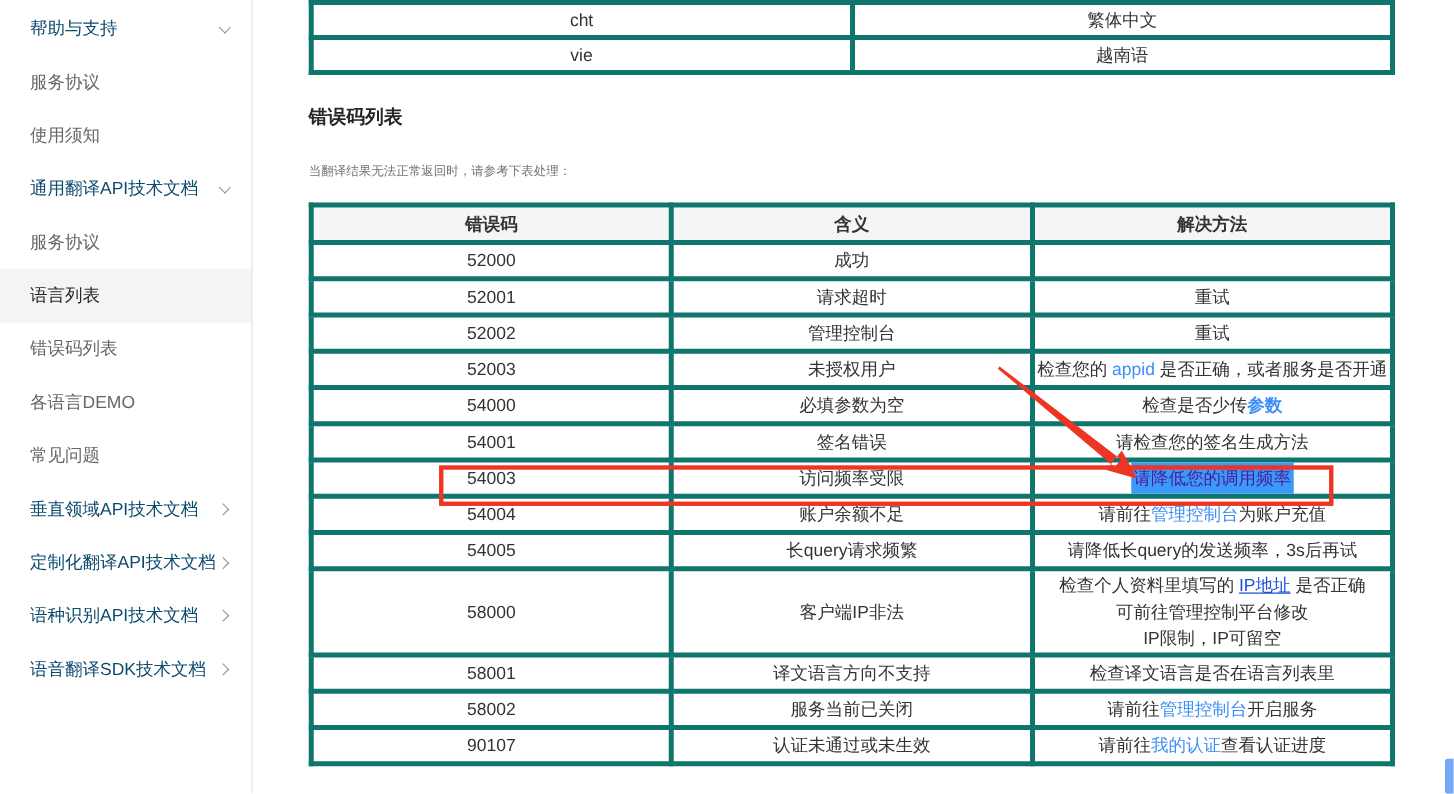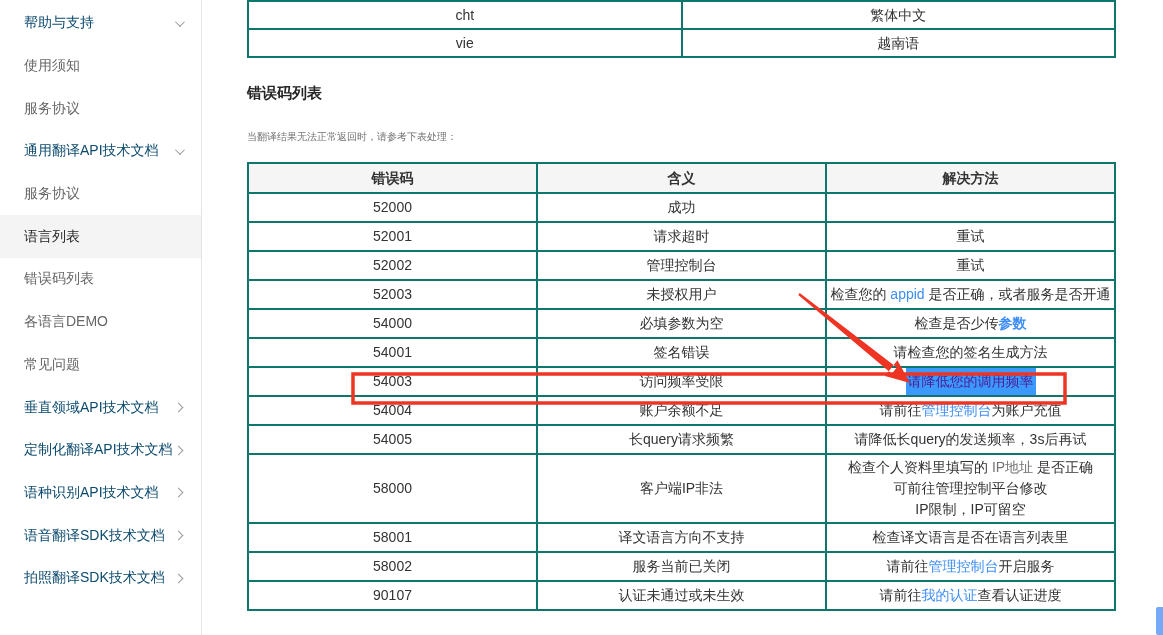--- a/index.html
+++ b/index.html
@@ -25,21 +25,21 @@
     width:7px; height:7px; border-right:1.4px solid #9b9b9b; border-bottom:1.4px solid #9b9b9b;
     display:inline-block; flex:0 0 auto; margin-right:3px;
   }
   .chev.down  { transform:rotate(45deg) translateY(-2px); }
   .chev.right { transform:rotate(-45deg); }
 
   
   .main { position:absolute; left:247px; top:0; width:869px; height:635px; }
   table { border-collapse:collapse; table-layout:fixed; width:100%; }
   td, th {
-    border:2px solid #0f766e; text-align:center; vertical-align:middle;
+    border:4px solid #0f766e; text-align:center; vertical-align:middle;
     font-size:14px; color:#333; line-height:21px; overflow:hidden;
   }
   .lang-table { position:absolute; top:0; left:0; }
   .lang-table td { height:28px; }
   .section-heading {
     position:absolute; top:84px; left:0; font-size:15px; font-weight:bold; color:#262626;
   }
   .section-intro { position:absolute; top:130px; left:0; font-size:10px; color:#737373; }
   .error-table { position:absolute; top:162px; left:0; }
   .error-table th { height:30px; background:#f5f5f5; font-weight:bold; color:#333; }
@@ -63,24 +63,24 @@
 </head>
 <body>
 
 <aside class="sidebar">
   <nav class="sb-nav">
       <div class="sb-item group">
         <span class="sb-label">帮助与支持</span>
         <span class="chev down"></span>
       </div>
       <div class="sb-item">
+        <span class="sb-label">服务协议</span>
+      </div>
+      <div class="sb-item">
         <span class="sb-label">使用须知</span>
-      </div>
-      <div class="sb-item">
-        <span class="sb-label">服务协议</span>
       </div>
       <div class="sb-item group">
         <span class="sb-label">通用翻译API技术文档</span>
         <span class="chev down"></span>
       </div>
       <div class="sb-item">
         <span class="sb-label">服务协议</span>
       </div>
       <div class="sb-item active">
         <span class="sb-label">语言列表</span>
@@ -101,24 +101,20 @@
       <div class="sb-item group">
         <span class="sb-label">定制化翻译API技术文档</span>
         <span class="chev right"></span>
       </div>
       <div class="sb-item group">
         <span class="sb-label">语种识别API技术文档</span>
         <span class="chev right"></span>
       </div>
       <div class="sb-item group">
         <span class="sb-label">语音翻译SDK技术文档</span>
-        <span class="chev right"></span>
-      </div>
-      <div class="sb-item group">
-        <span class="sb-label">拍照翻译SDK技术文档</span>
         <span class="chev right"></span>
       </div>
     </nav>
 </aside>
 
 <main class="main">
 
   <table class="lang-table">
     <tbody>
         <tr>
@@ -186,21 +182,21 @@
           <td>请前往<span class="inline-link" style="color: rgb(62, 142, 247);">管理控制台</span>为账户充值</td>
         </tr>
         <tr>
           <td>54005</td>
           <td>长query请求频繁</td>
           <td>请降低长query的发送频率，3s后再试</td>
         </tr>
         <tr class="tall">
           <td>58000</td>
           <td>客户端IP非法</td>
-          <td>检查个人资料里填写的 <span class="inline-link" style="color: #737373;">IP地址</span> 是否正确<br>可前往管理控制平台修改<br>IP限制，IP可留空</td>
+          <td>检查个人资料里填写的 <span class="inline-link" style="color: #1d4ed8; text-decoration: underline;">IP地址</span> 是否正确<br>可前往管理控制平台修改<br>IP限制，IP可留空</td>
         </tr>
         <tr>
           <td>58001</td>
           <td>译文语言方向不支持</td>
           <td>检查译文语言是否在语言列表里</td>
         </tr>
         <tr>
           <td>58002</td>
           <td>服务当前已关闭</td>
           <td>请前往<span class="inline-link" style="color: rgb(62, 142, 247);">管理控制台</span>开启服务</td>

